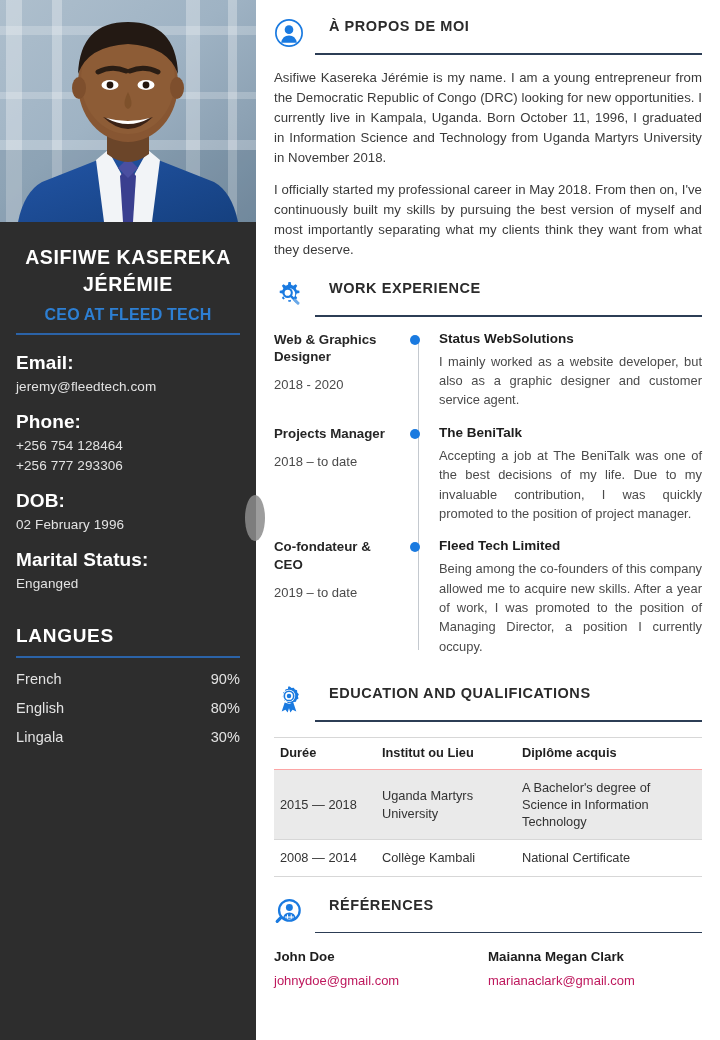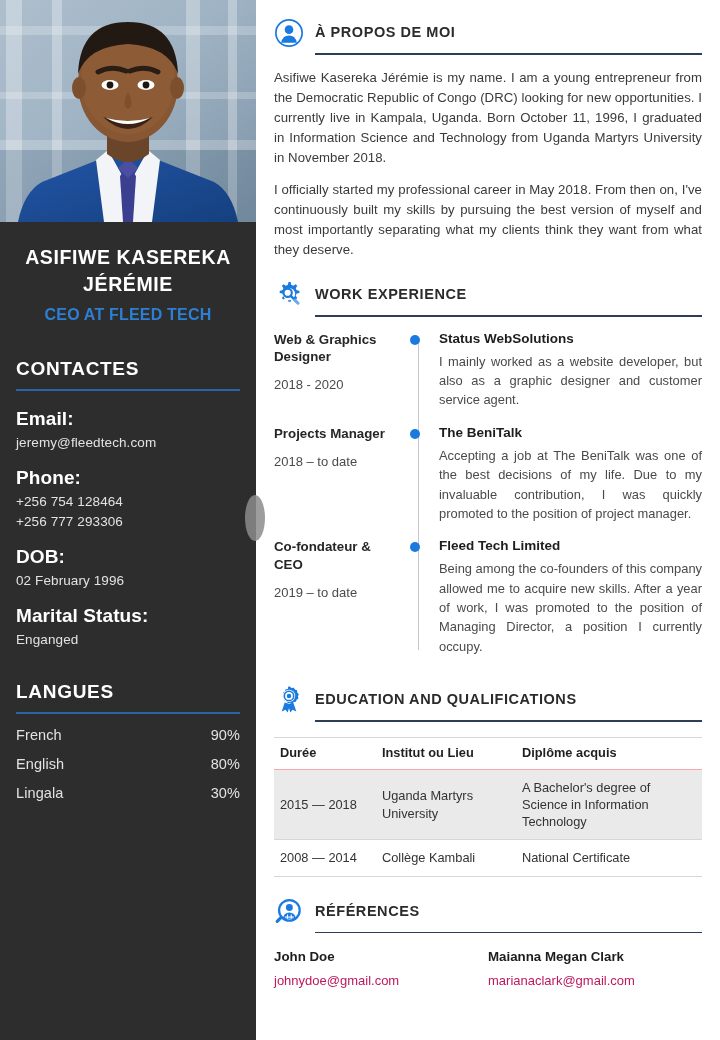--- a/index.html
+++ b/index.html
@@ -48,21 +48,21 @@
 
   .lang-row {
     display:flex; justify-content:space-between; align-items:baseline;
     margin-top:13px; color:#e2e2e2; font-size:14.5px; letter-spacing:.1px;
   }
 
   
   .main { flex:1; padding:18px 18px 0 18px; position:relative; }
 
   .sec { margin-bottom:0; }
-  .sec-head { display:flex; align-items:center; gap:11px; }
+  .sec-head { display:flex; gap:25px; }
   .sec-icon { width:30px; height:30px; flex:0 0 30px; }
   .sec-icon svg { display:block; width:30px; height:30px; }
   .sec-title {
     font-size:14.5px; font-weight:700; color:#2b2b2b;
     letter-spacing:.55px; padding-bottom:2px;
   }
   .sec-rule { height:1.6px; background:#2c3d55; margin:5px 0 0 41px; }
 
   .para {
     font-size:13.2px; color:#3a3a3a; line-height:1.52;
@@ -194,21 +194,20 @@
 
     <div class="sb-body">
 
       <div class="name">
         <span>ASIFIWE KASEREKA</span><br>
         <span>JÉRÉMIE</span>
       </div>
 
       <div class="role">CEO AT FLEED TECH</div>
 
-      <div class="sb-head">CONTACTES</div>
       <div class="sb-rule"></div>
 
       <div class="c-block">
         <div class="c-label">Email:</div>
         <div class="c-val">jeremy@fleedtech.com</div>
       </div>
 
       <div class="c-block">
         <div class="c-label">Phone:</div>
         <div class="c-val">+256 754 128464</div>

